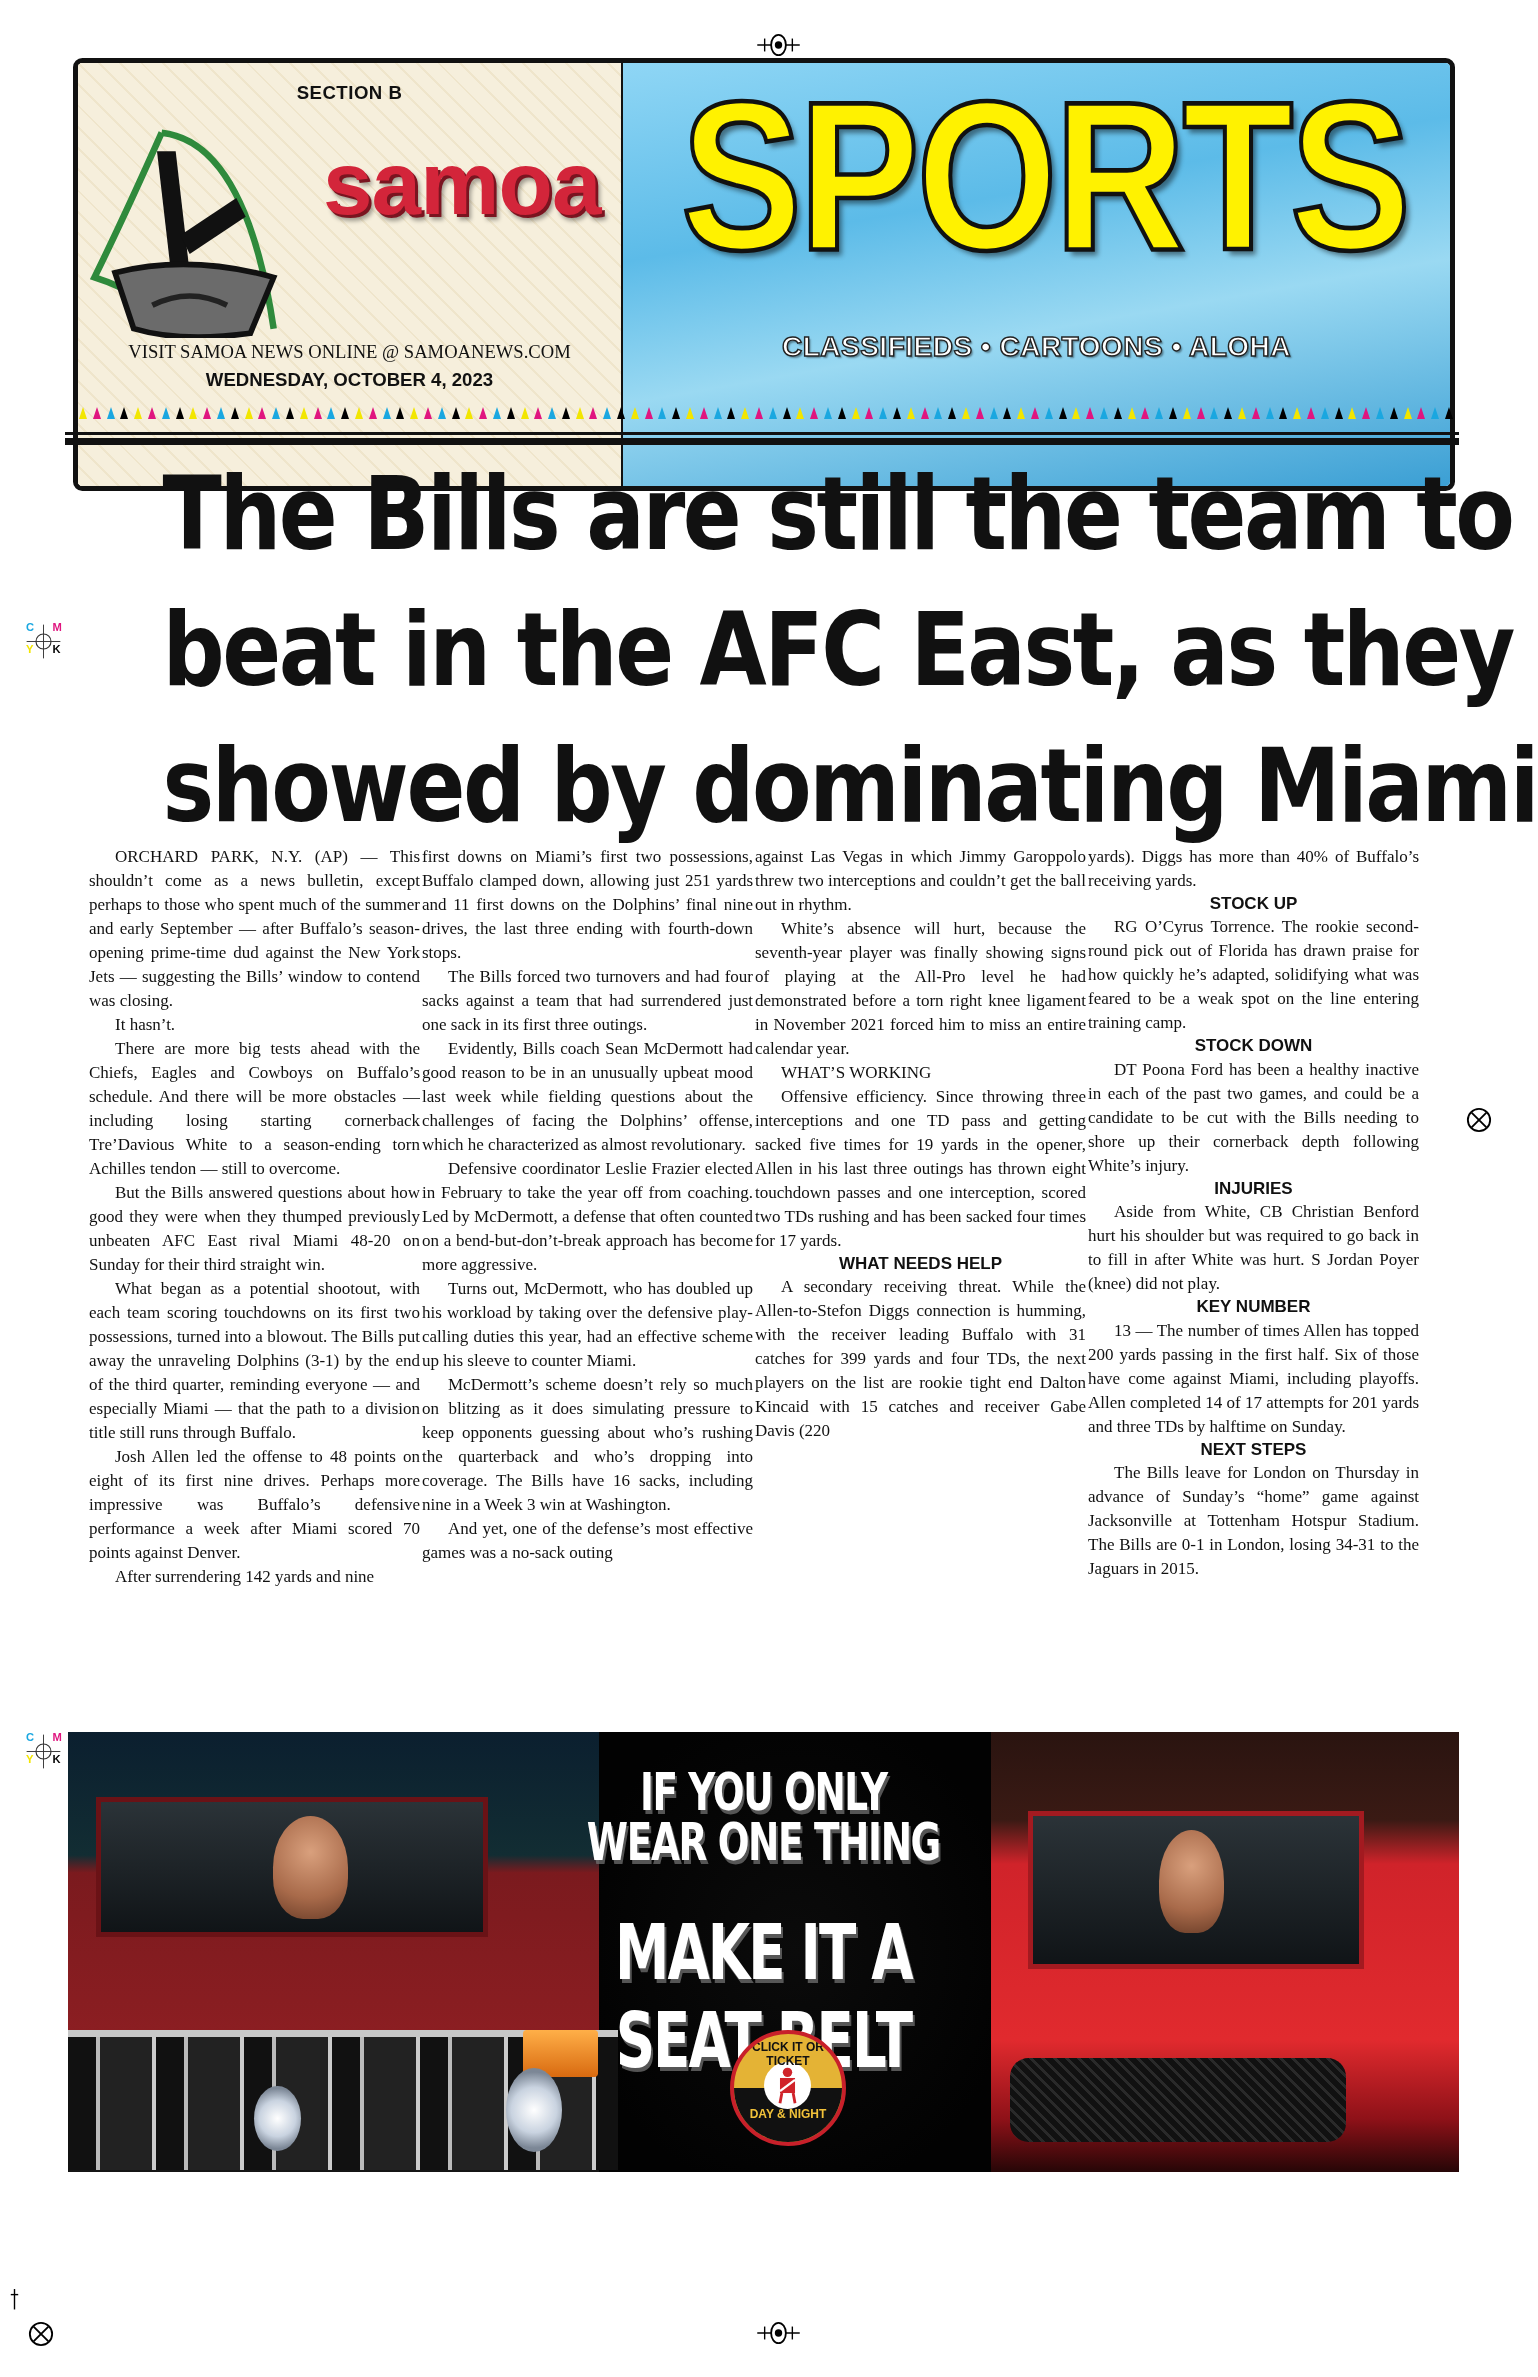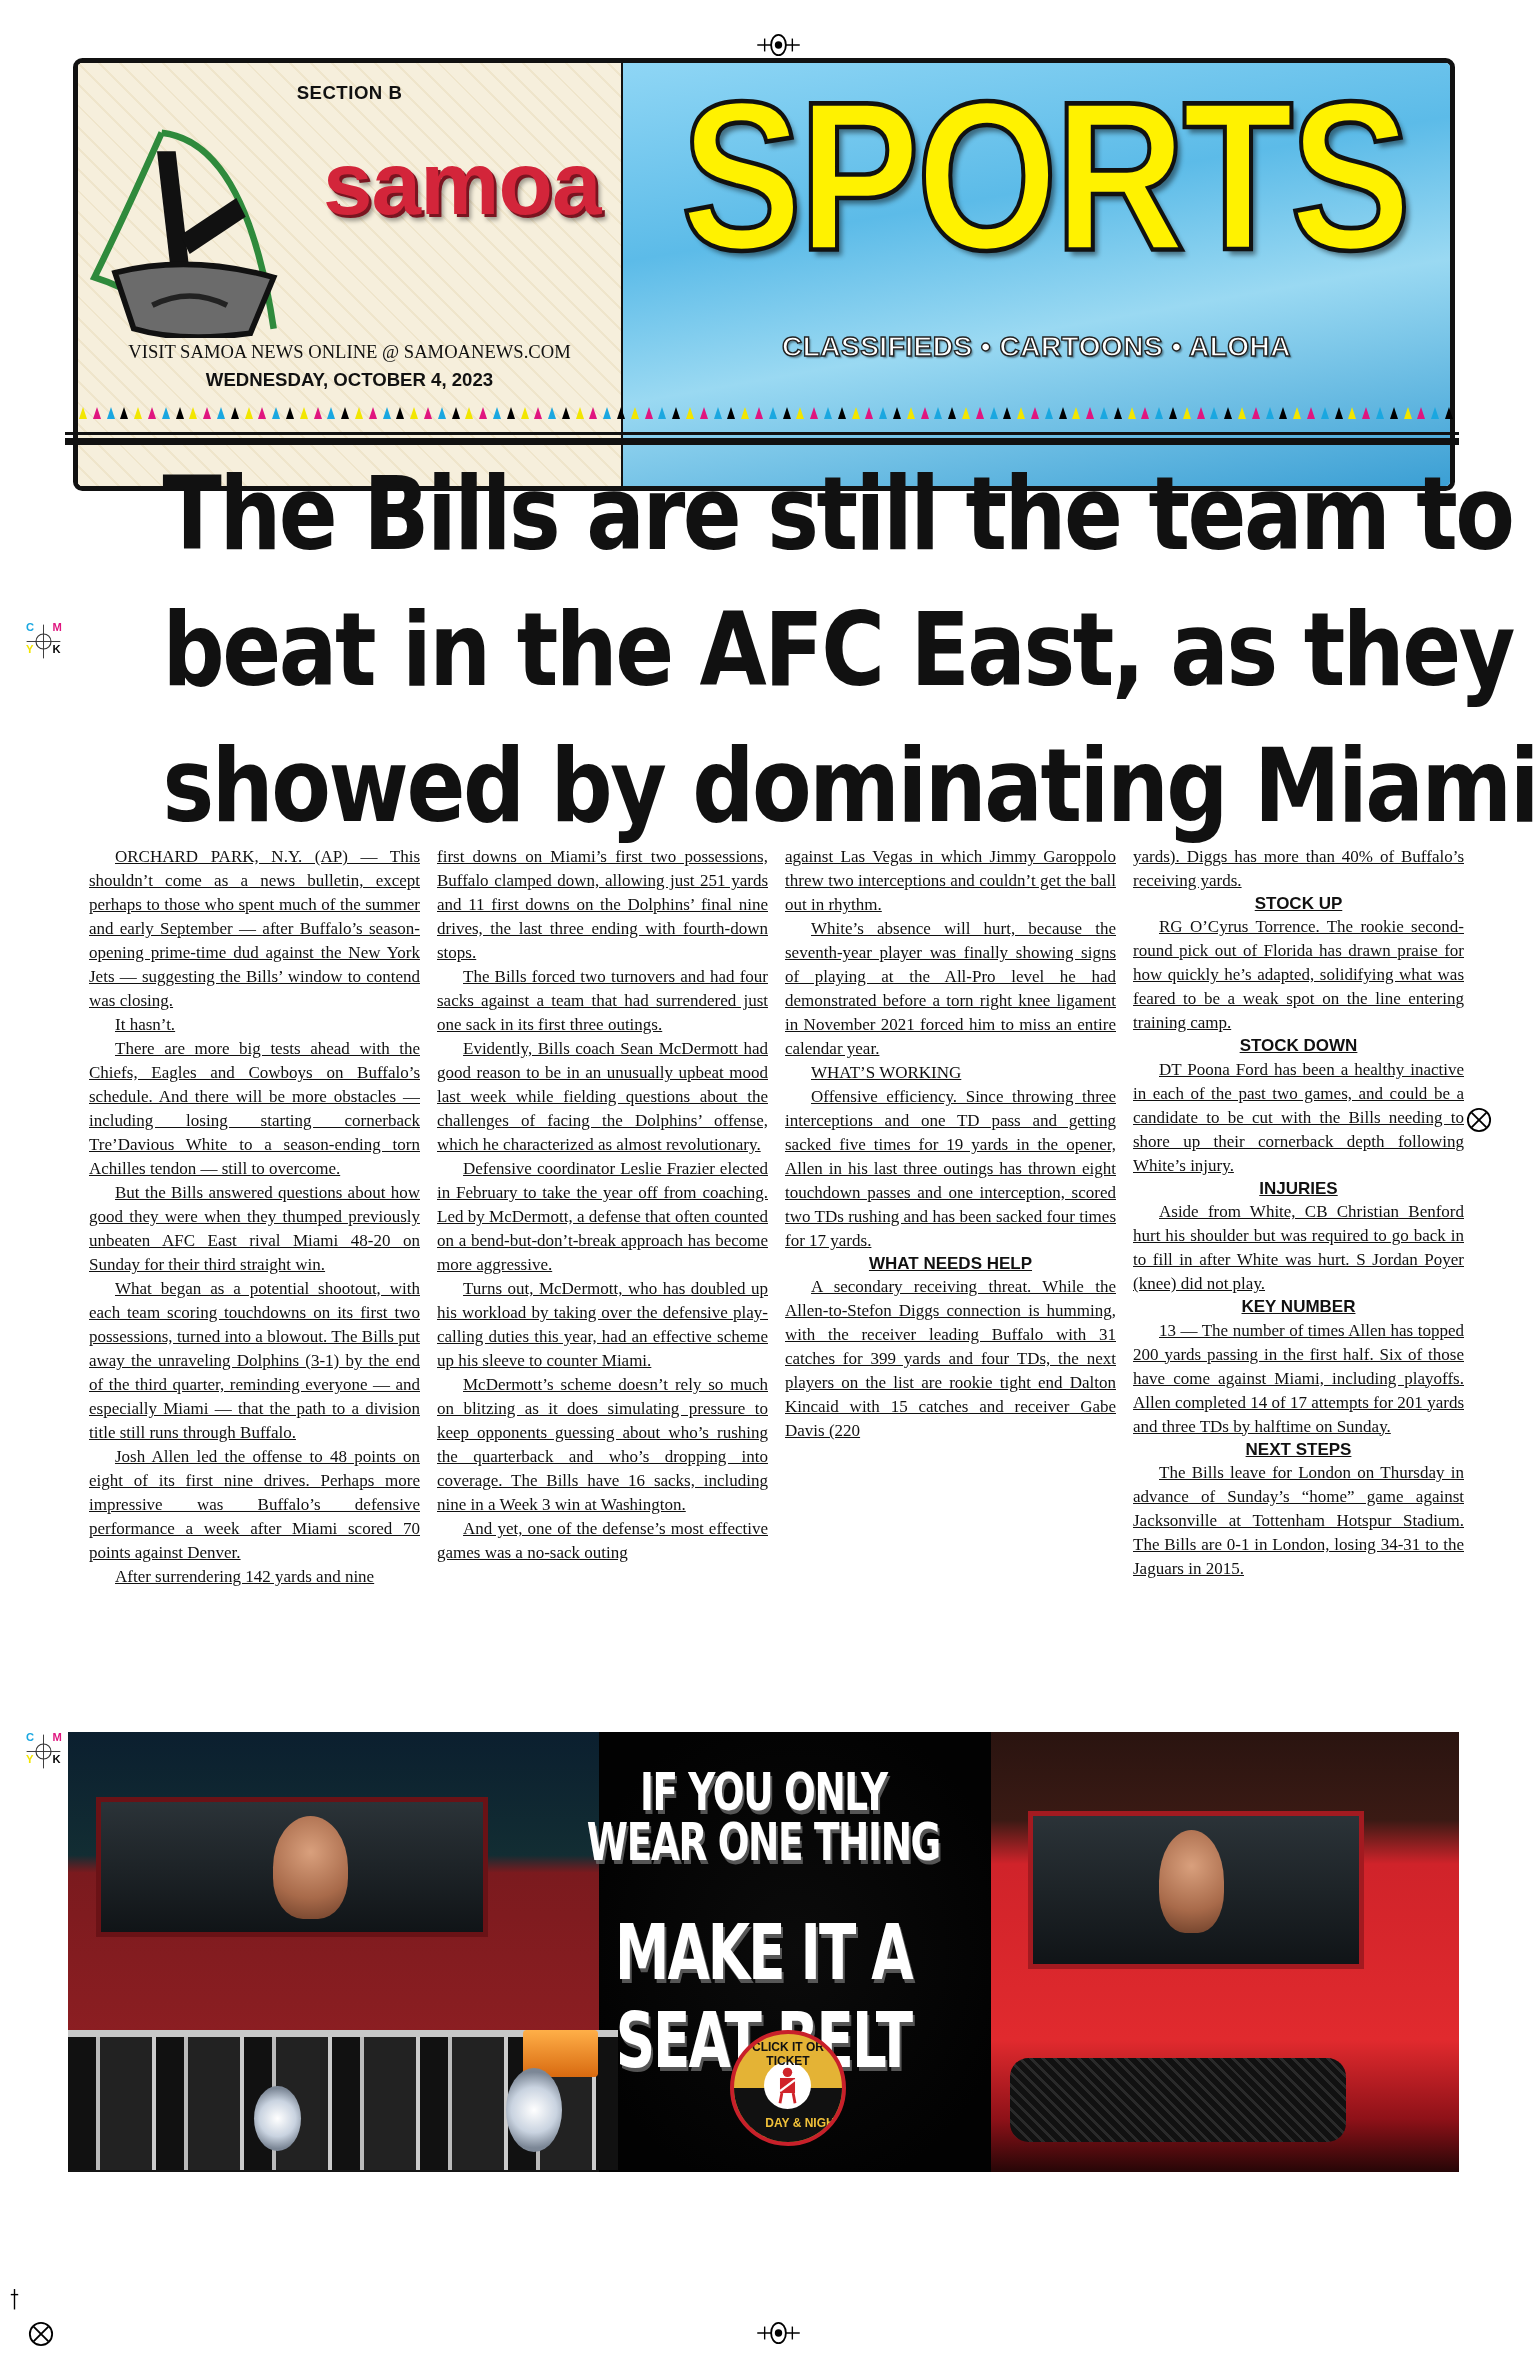--- a/index.html
+++ b/index.html
@@ -38,21 +38,21 @@
 
   .triangles { position: absolute; left: 79px; top: 407px; width: 1375px; height: 13px; display: flex; justify-content: space-between; }
   .tri { width: 0; height: 0; border-left: 4.7px solid transparent; border-right: 4.7px solid transparent; border-bottom: 12px solid #000; }
   .rule-thin { position: absolute; left: 65px; top: 432px; width: 1394px; height: 2.8px; background: #111; }
   .rule-thick { position: absolute; left: 65px; top: 438px; width: 1394px; height: 6.5px; background: #111; }
 
   .headline { position: absolute; left: 65px; top: 446px; width: 1394px; text-align: center; font-family: "DejaVu Sans", sans-serif; font-weight: bold; font-size: 101px; line-height: 136px; letter-spacing: -2.8px; transform: scaleX(0.86); transform-origin: center top; }
   .headline span { display: block; white-space: nowrap; }
 
   
-  .columns { position: absolute; top: 845px; left: 89px; width: 1361px; height: 876px; display: grid; grid-template-columns: 331px 331px 331px 331px; column-gap: 17px; text-decoration: underline; }
+  .columns { position: absolute; top: 845px; left: 89px; width: 1361px; height: 876px; display: grid; grid-template-columns: 331px 331px 331px 331px; column-gap: 2px; }
   .col { font-size: 17px; line-height: 24px; text-align: justify; overflow: hidden; }
   .col p { text-indent: 26px; }
   .col p.noindent { text-indent: 0; }
   .col h3 { font-family: "Liberation Sans", sans-serif; font-weight: bold; font-size: 17px; text-align: center; line-height: 22.4px; }
 
   
   .ad { position: absolute; left: 68px; top: 1732px; width: 1391px; height: 440px; overflow: hidden; background: #000; }
   .ad-left { position: absolute; left: 0; top: 0; width: 559px; height: 100%; background: linear-gradient(180deg, #0b1f2f 0%, #122d33 28%, #7b1a1e 32%, #8c1e22 70%, #2b2b2b 80%, #151515 100%); }
   .ad-right { position: absolute; right: 0; top: 0; width: 522px; height: 100%; background: linear-gradient(180deg, #2a1410 0%, #3a1a14 20%, #d0232a 30%, #e12a2e 70%, #8e1118 88%, #260607 100%); }
   .ad-center { position: absolute; left: 531px; top: 0; width: 392px; height: 100%; background: radial-gradient(ellipse at center, #0b0b0b 0%, #020202 80%); }
@@ -62,21 +62,21 @@
   .car-grille { position: absolute; left: 942px; top: 326px; width: 336px; height: 84px; border-radius: 18.6px; background: repeating-linear-gradient(45deg, #111 0 5.6px, #2a2a2a 5.6px 8.4px); }
   .driver { position: absolute; border-radius: 50% 50% 40% 40%; background: radial-gradient(circle at 50% 35%, #d9a07d 0%, #a86a4a 60%, #6a3d28 100%); }
   .windshield { position: absolute; background: linear-gradient(180deg, #2b3338, #101417); border: 5.6px solid #6a1216; }
   .ad-text { position: absolute; left: 0; width: 1391px; text-align: center; color: #fff; font-family: "DejaVu Sans", sans-serif; font-weight: bold; transform: scaleX(0.72); transform-origin: 695px 0; text-shadow: 2.8px 3.7px 0 rgba(120,120,120,0.7); }
   .ad-t1 { top: 35px; font-size: 52px; line-height: 50px; letter-spacing: -1.9px; }
   .ad-t2 { top: 177px; font-size: 76px; line-height: 88px; letter-spacing: -2.8px; }
   .badge { position: absolute; left: 730px; top: 287px; width: 116px; height: 116px; border-radius: 50%; background: #e4b335; border: 4.7px solid #c8202a; overflow: hidden; }
   .badge .lower { position: absolute; left: 0; right: 0; top: 54px; bottom: 0; background: #111; }
   .badge .center { position: absolute; left: 30px; top: 28px; width: 47px; height: 47px; border-radius: 50%; background: #fff; z-index: 2; }
   .badge .top-text { position: absolute; top: 5.6px; left: 0; right: 0; text-align: center; font-family: "Liberation Sans", sans-serif; font-weight: bold; font-size: 12px; color: #111; z-index: 3; }
-  .badge .bot-text { position: absolute; bottom: 12px; left: 0; right: 0; text-align: right; font-family: "Liberation Sans", sans-serif; font-weight: bold; font-size: 12px; color: #f2c23a; z-index: 3; }
+  .badge .bot-text { position: absolute; bottom: 21px; left: 0; right: 0; text-align: center; font-family: "Liberation Sans", sans-serif; font-weight: bold; font-size: 12px; color: #f2c23a; z-index: 3; }
 </style>
 </head>
 <body>
 
 <svg class="reg-top" viewBox="0 0 50 26">
   <line x1="2" y1="13" x2="48" y2="13" stroke="#000" stroke-width="1.5"></line>
   <line x1="10" y1="6" x2="10" y2="20" stroke="#000" stroke-width="1.5"></line>
   <line x1="40" y1="6" x2="40" y2="20" stroke="#000" stroke-width="1.5"></line>
   <ellipse cx="25" cy="13" rx="8" ry="11" fill="#fff" stroke="#000" stroke-width="2"></ellipse>
   <circle cx="25" cy="13" r="4" fill="#000"></circle>

